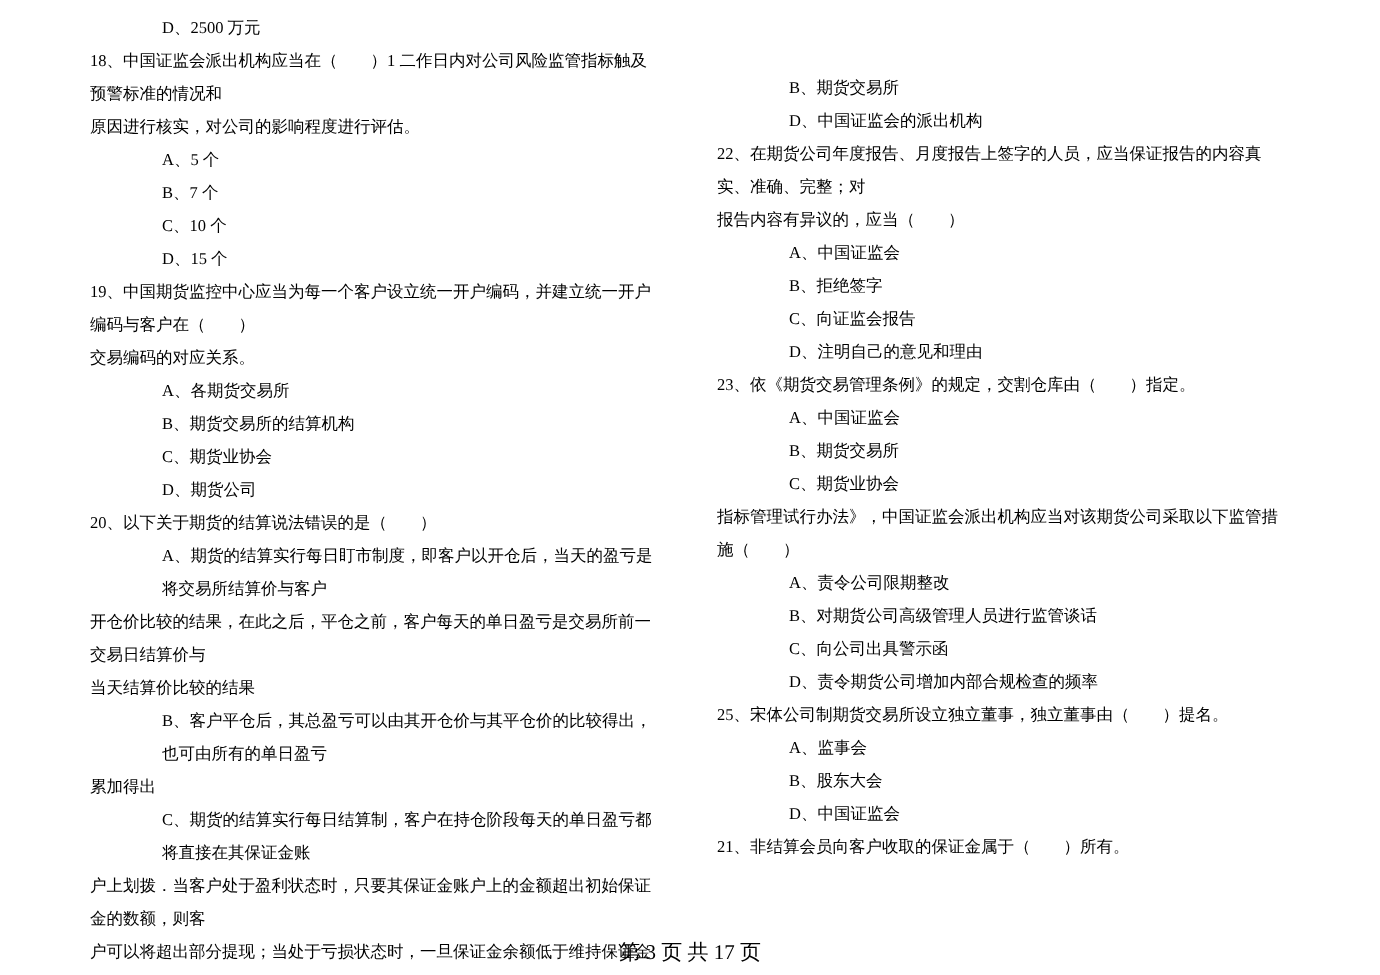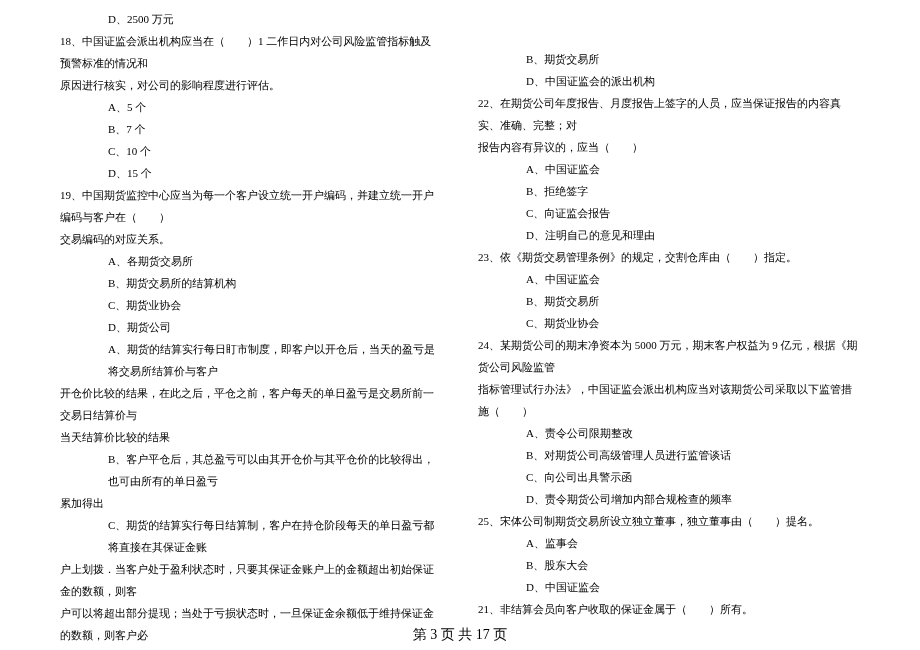--- a/index.html
+++ b/index.html
@@ -66,20 +66,21 @@
     <div class="option">A、5 个</div>
     <div class="option">B、7 个</div>
     <div class="option">C、10 个</div>
     <div class="option">D、15 个</div>
     <div class="question">19、中国期货监控中心应当为每一个客户设立统一开户编码，并建立统一开户编码与客户在（　　）</div>
     <div class="indent-continue">交易编码的对应关系。</div>
     <div class="option">A、各期货交易所</div>
     <div class="option">B、期货交易所的结算机构</div>
     <div class="option">C、期货业协会</div>
     <div class="option">D、期货公司</div>
+    <div class="question">20、以下关于期货的结算说法错误的是（　　）</div>
     <div class="option" style="padding-left:48px">A、期货的结算实行每日盯市制度，即客户以开仓后，当天的盈亏是将交易所结算价与客户</div>
     <div class="indent-continue">开仓价比较的结果，在此之后，平仓之前，客户每天的单日盈亏是交易所前一交易日结算价与</div>
     <div class="indent-continue">当天结算价比较的结果</div>
     <div class="option" style="padding-left:48px">B、客户平仓后，其总盈亏可以由其开仓价与其平仓价的比较得出，也可由所有的单日盈亏</div>
     <div class="indent-continue">累加得出</div>
     <div class="option" style="padding-left:48px">C、期货的结算实行每日结算制，客户在持仓阶段每天的单日盈亏都将直接在其保证金账</div>
     <div class="indent-continue">户上划拨．当客户处于盈利状态时，只要其保证金账户上的金额超出初始保证金的数额，则客</div>
     <div class="indent-continue">户可以将超出部分提现；当处于亏损状态时，一旦保证金余额低于维持保证金的数额，则客户必</div>
 
   </div>
@@ -90,21 +91,20 @@
     <div class="question">22、在期货公司年度报告、月度报告上签字的人员，应当保证报告的内容真实、准确、完整；对</div>
     <div class="indent-continue">报告内容有异议的，应当（　　）</div>
     <div class="option">A、中国证监会</div>
     <div class="option">B、拒绝签字</div>
     <div class="option">C、向证监会报告</div>
     <div class="option">D、注明自己的意见和理由</div>
     <div class="question">23、依《期货交易管理条例》的规定，交割仓库由（　　）指定。</div>
     <div class="option">A、中国证监会</div>
     <div class="option">B、期货交易所</div>
     <div class="option">C、期货业协会</div>
-    <div class="question">24、某期货公司的期末净资本为 5000 万元，期末客户权益为 9 亿元，根据《期货公司风险监管</div>
     <div class="indent-continue">指标管理试行办法》，中国证监会派出机构应当对该期货公司采取以下监管措施（　　）</div>
     <div class="option">A、责令公司限期整改</div>
     <div class="option">B、对期货公司高级管理人员进行监管谈话</div>
     <div class="option">C、向公司出具警示函</div>
     <div class="option">D、责令期货公司增加内部合规检查的频率</div>
     <div class="question">25、宋体公司制期货交易所设立独立董事，独立董事由（　　）提名。</div>
     <div class="option">A、监事会</div>
     <div class="option">B、股东大会</div>
     <div class="option">D、中国证监会</div>
     <div class="question">21、非结算会员向客户收取的保证金属于（　　）所有。</div>

